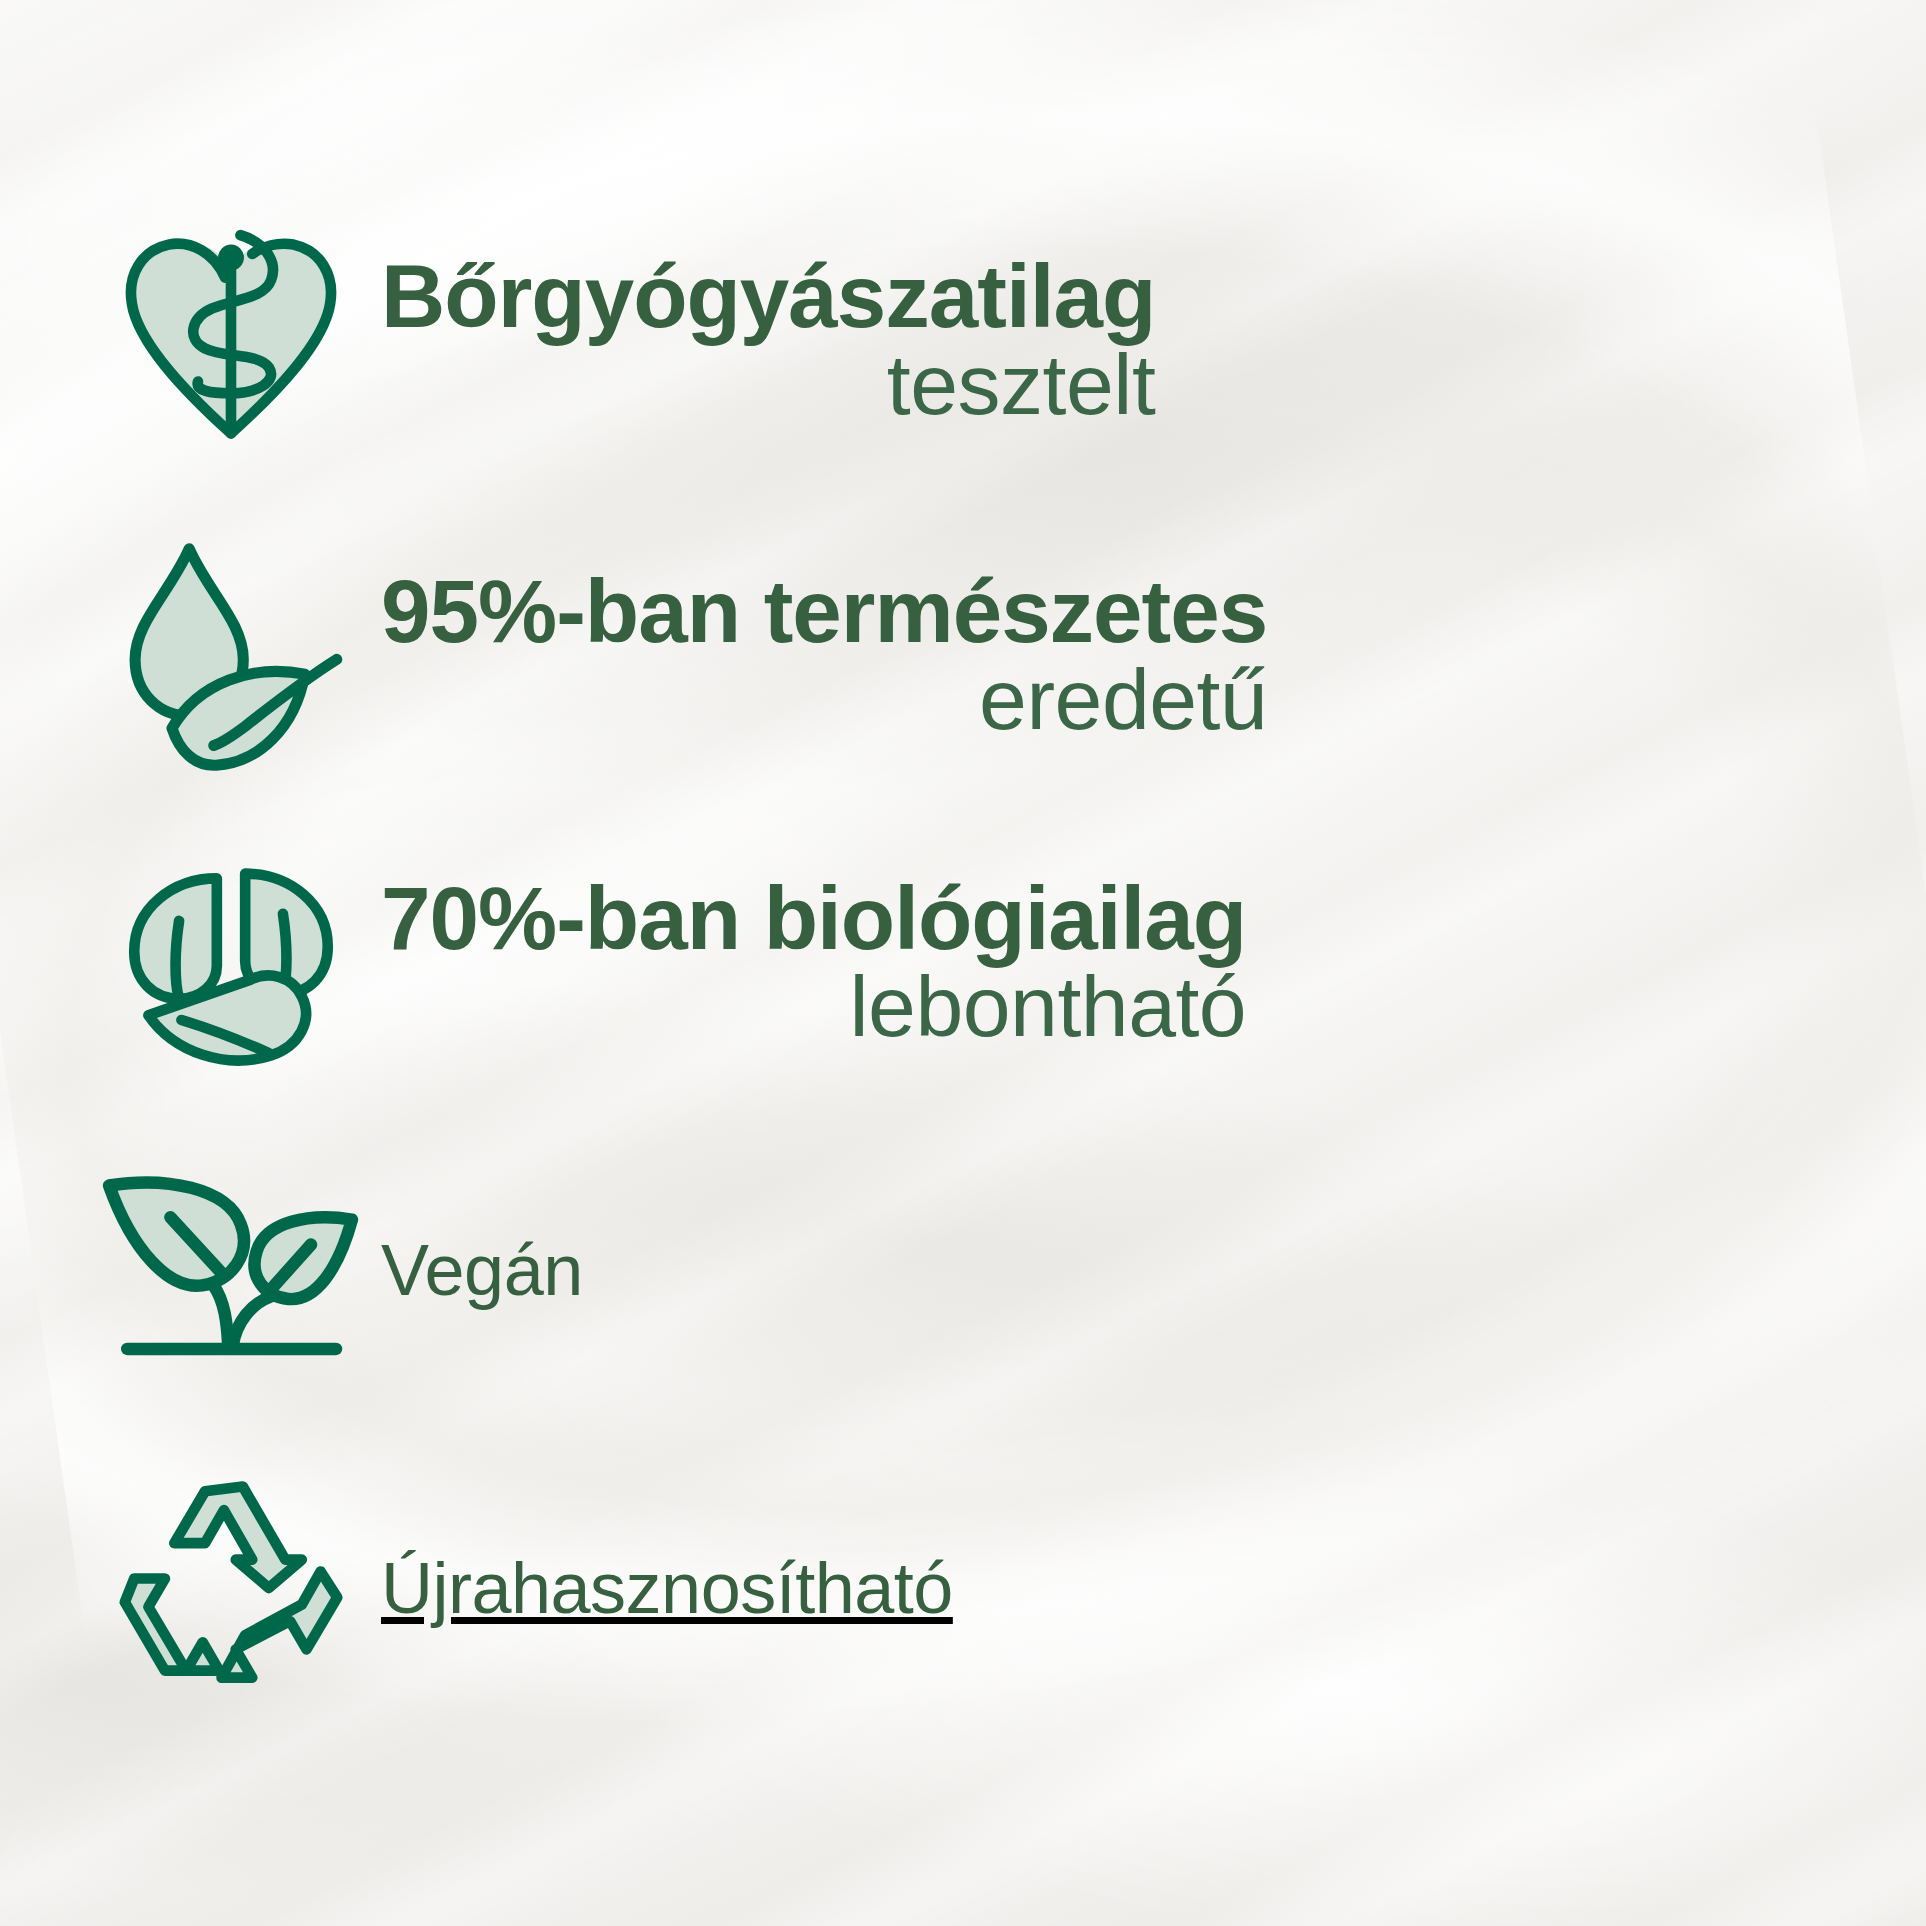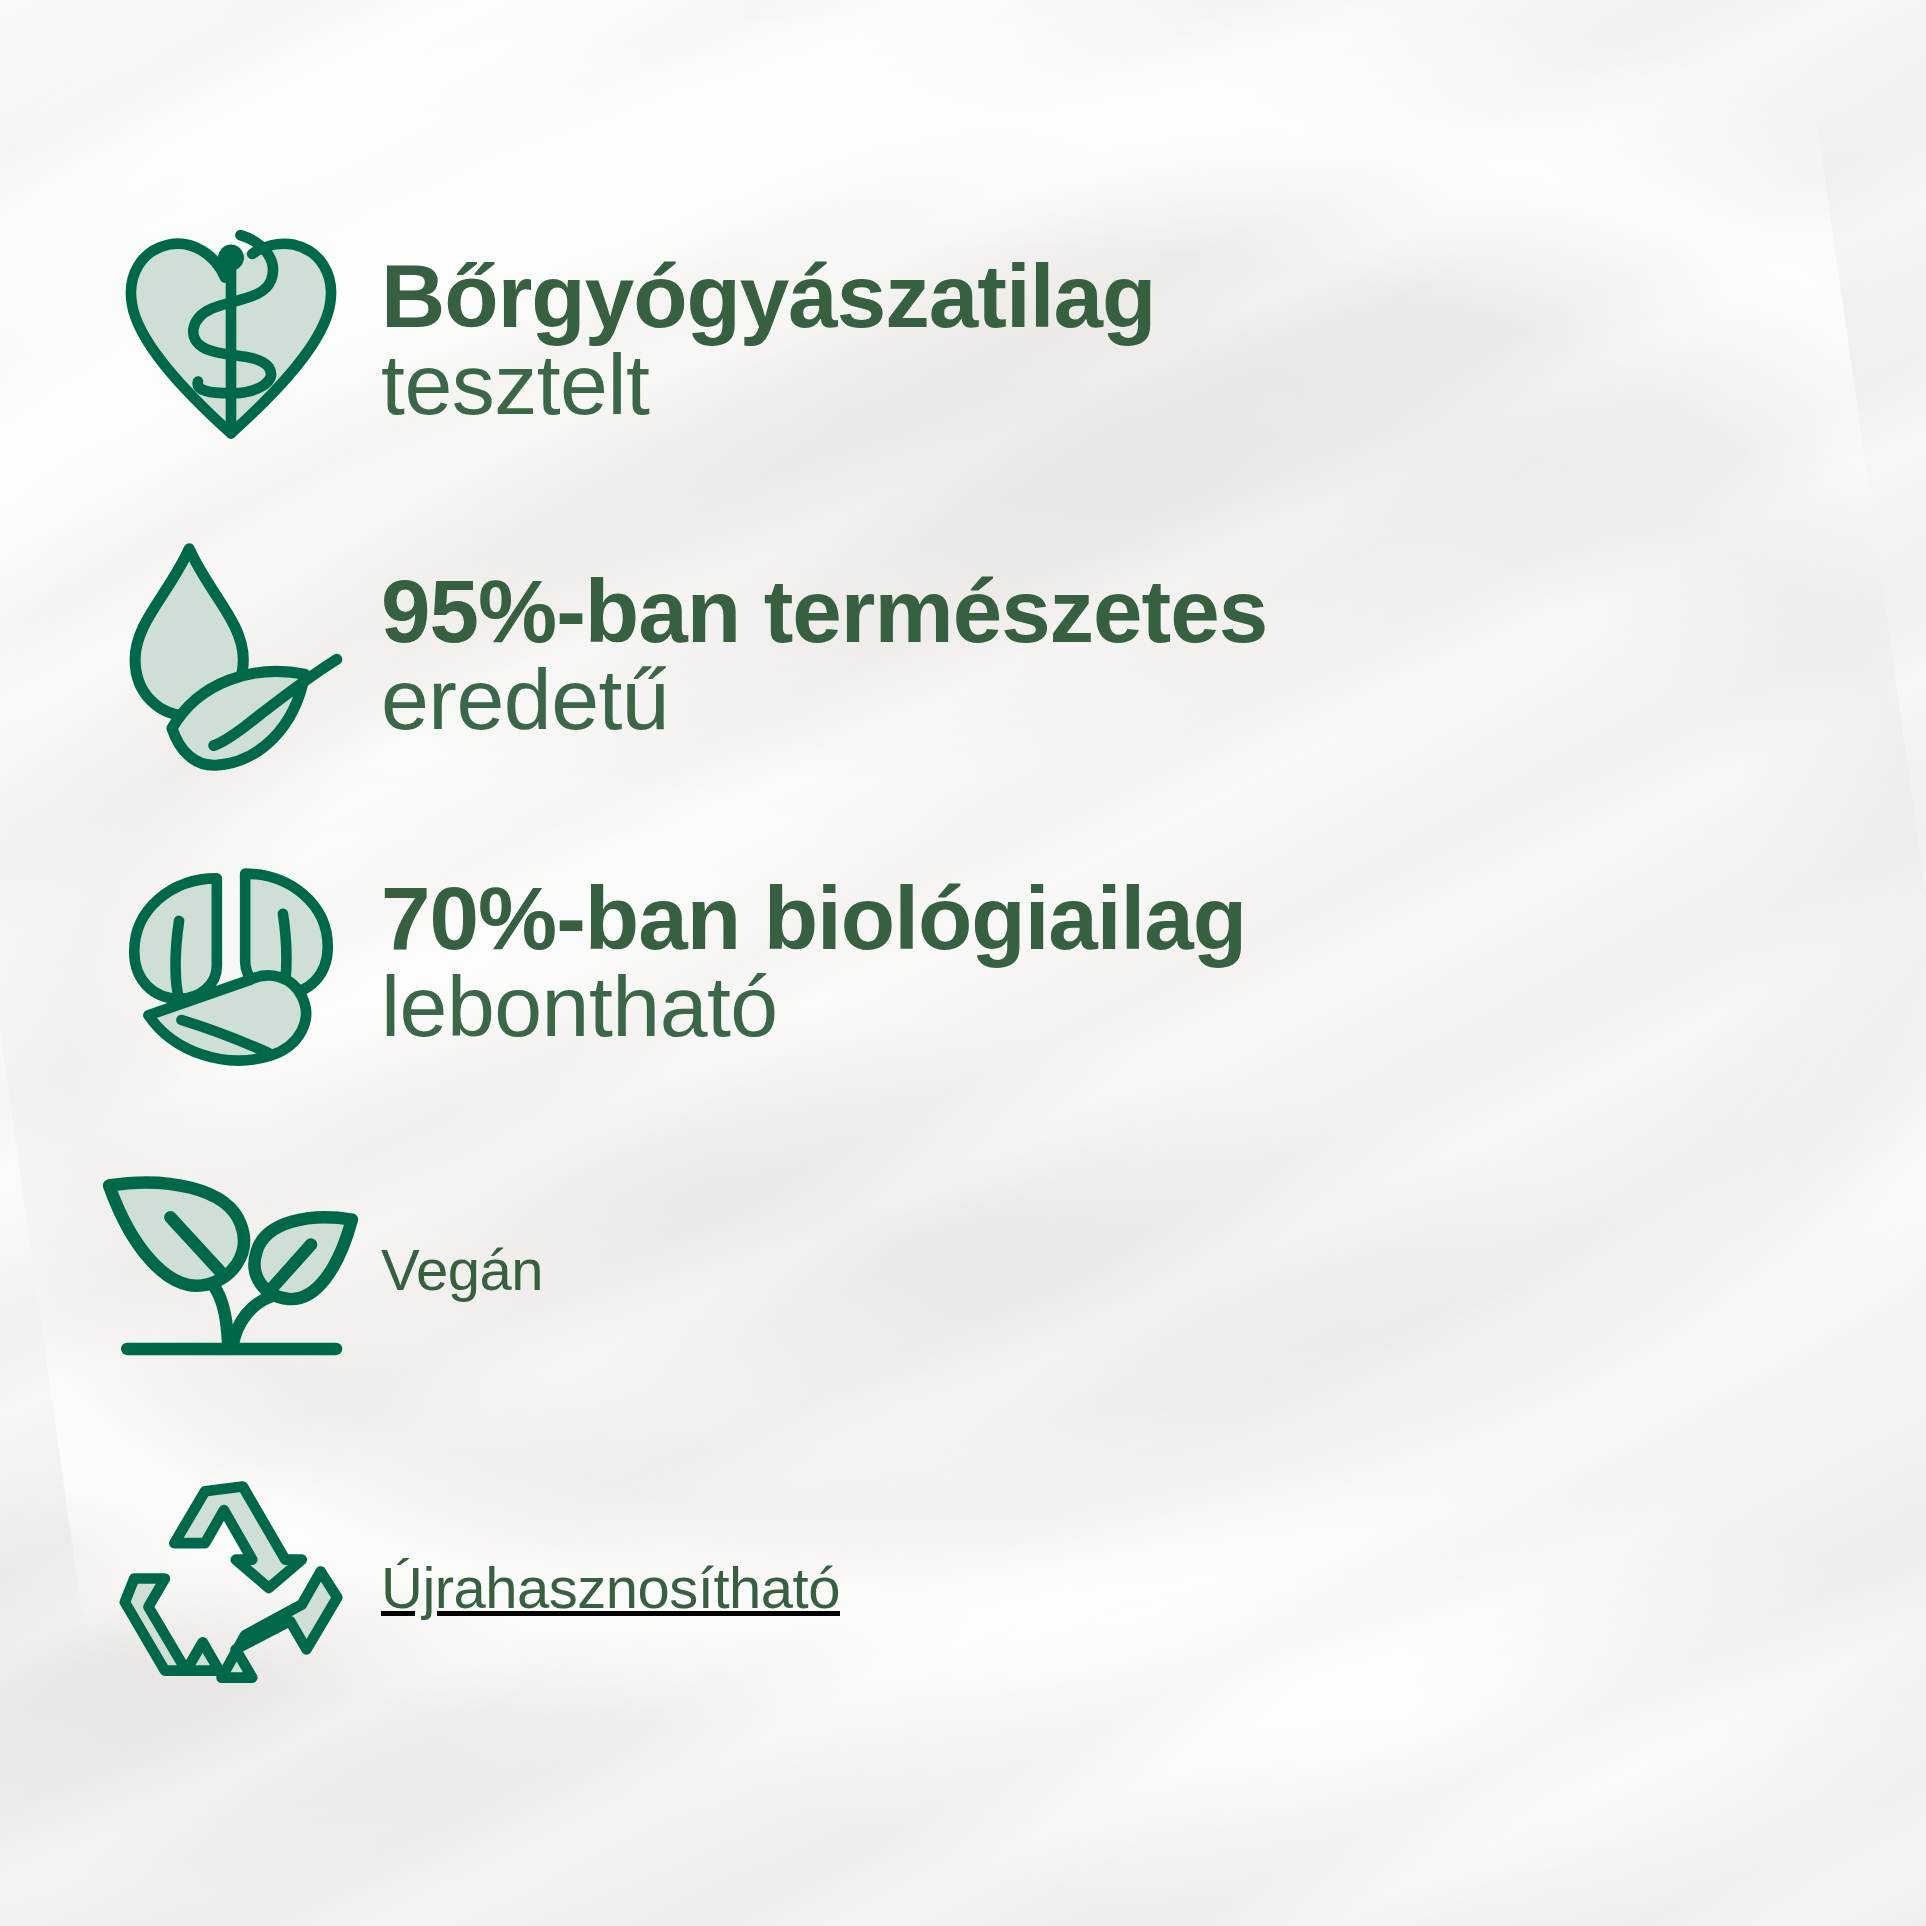--- a/index.html
+++ b/index.html
@@ -82,41 +82,42 @@
     width: 281px;
     flex: 0 0 281px;
     display: flex;
     align-items: center;
     justify-content: center;
   }
   .feature-text {
     margin-left: 10px;
     color: #36603f;
     line-height: 1.0;
+    text-align: right;
   }
   .line-primary {
     display: block;
     font-weight: 700;
     font-size: 89px;
     letter-spacing: -1px;
     color: #36603f;
     white-space: nowrap;
   }
   .line-secondary {
     display: block;
     font-weight: 400;
     font-size: 86px;
     letter-spacing: -0.5px;
     color: #3b6647;
     white-space: nowrap;
   }
   .line-single {
     display: block;
     font-weight: 400;
-    font-size: 58px;
+    font-size: 72px;
     letter-spacing: -0.5px;
     color: #36603f;
     white-space: nowrap;
   }
 
   
   #row-dermatologist { left: 90px; top: 221px; }
   #row-natural       { left: 90px; top: 534px; }
   #row-biodegradable { left: 90px; top: 843px; }
   #row-vegan         { left: 90px; top: 1169px; }

